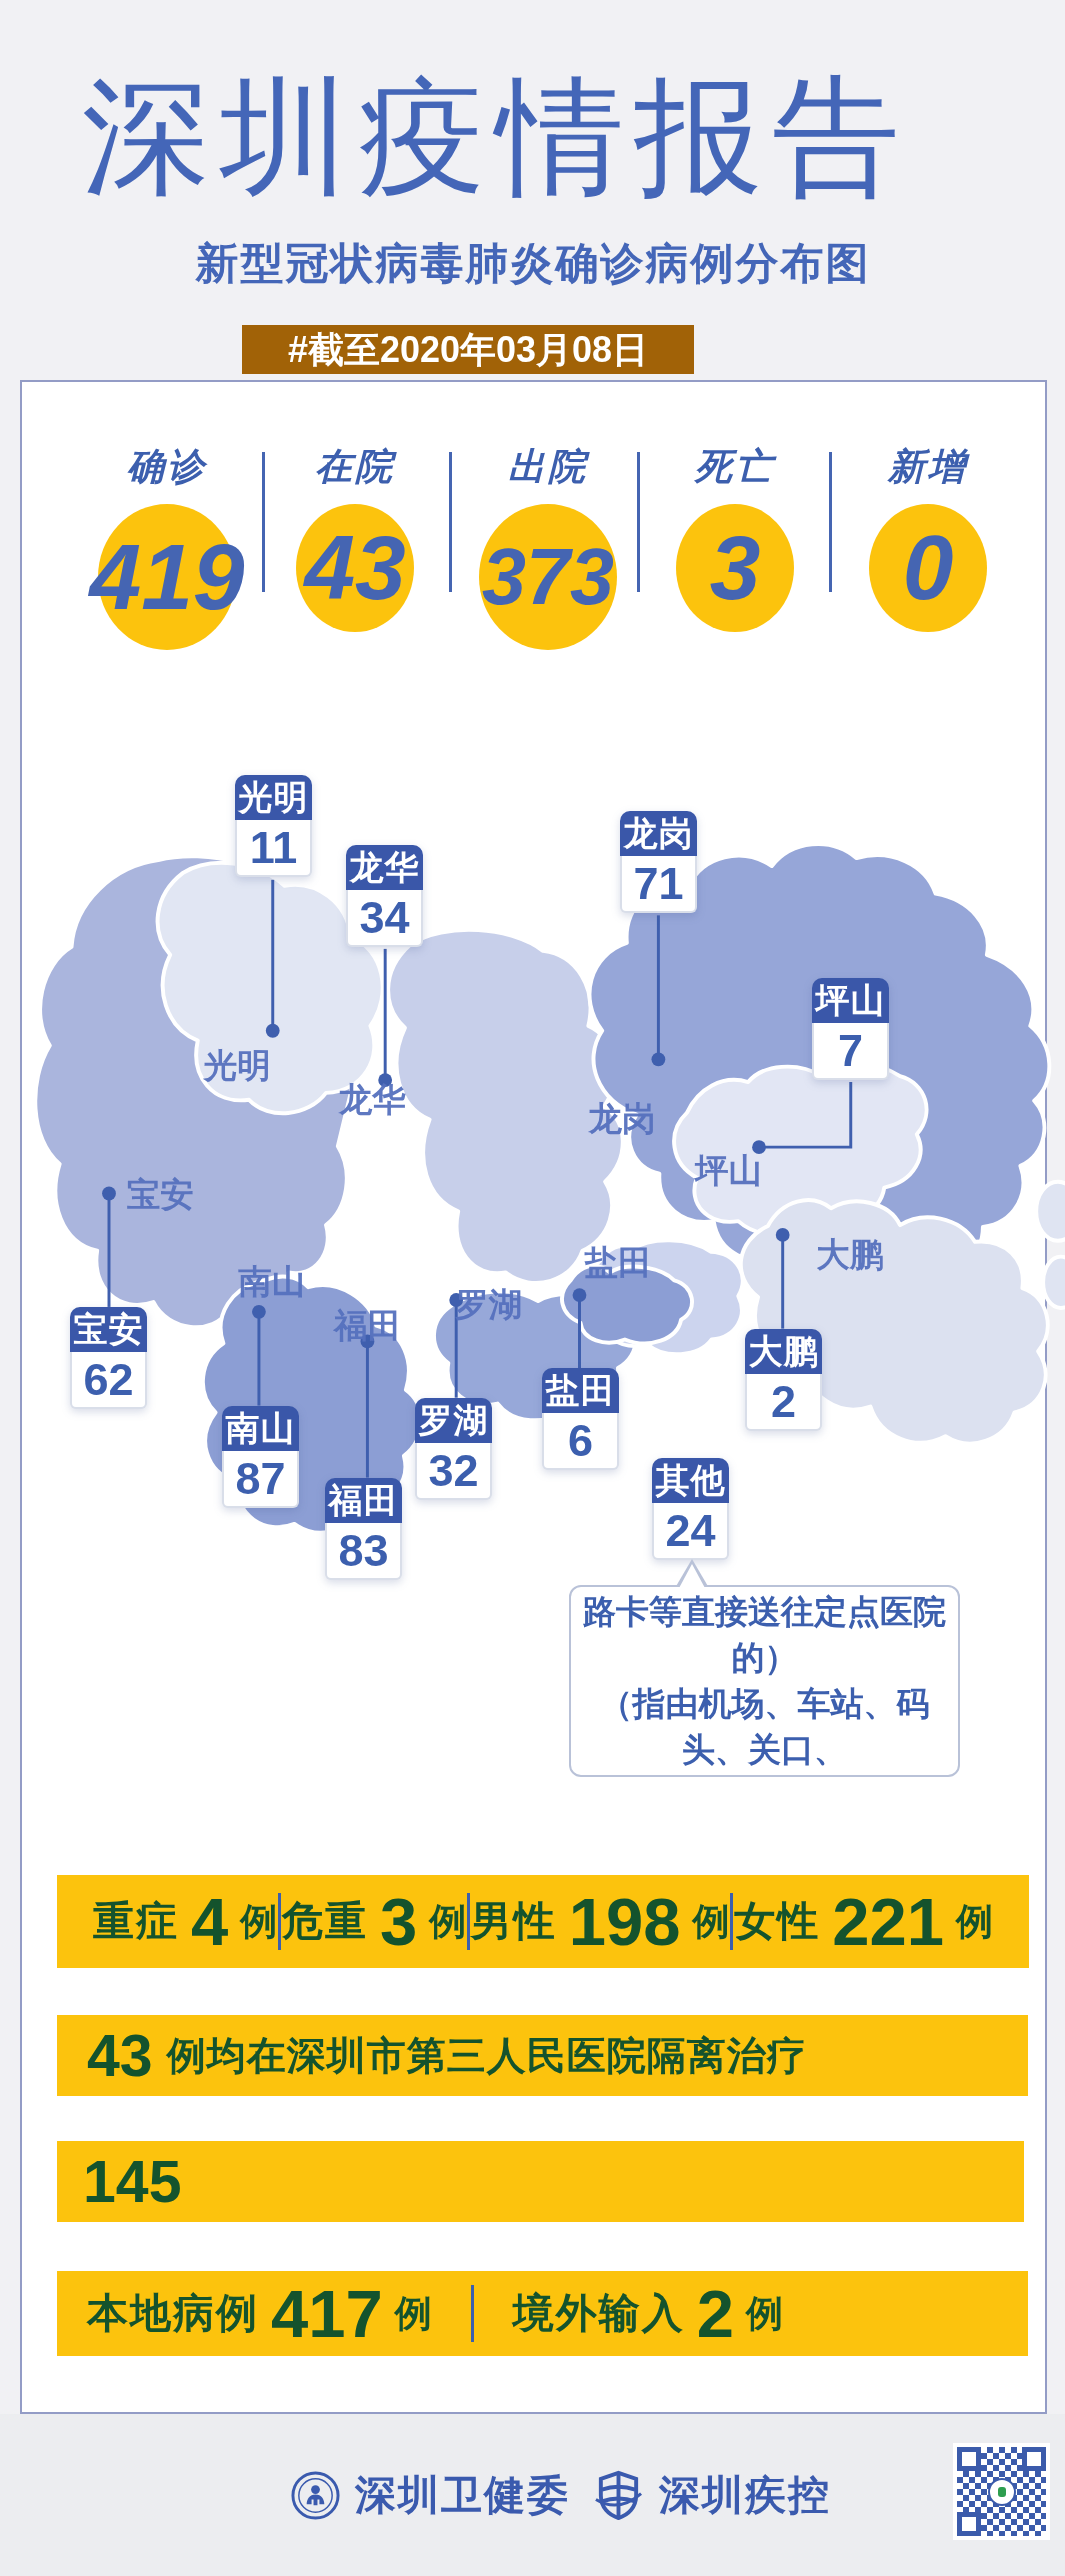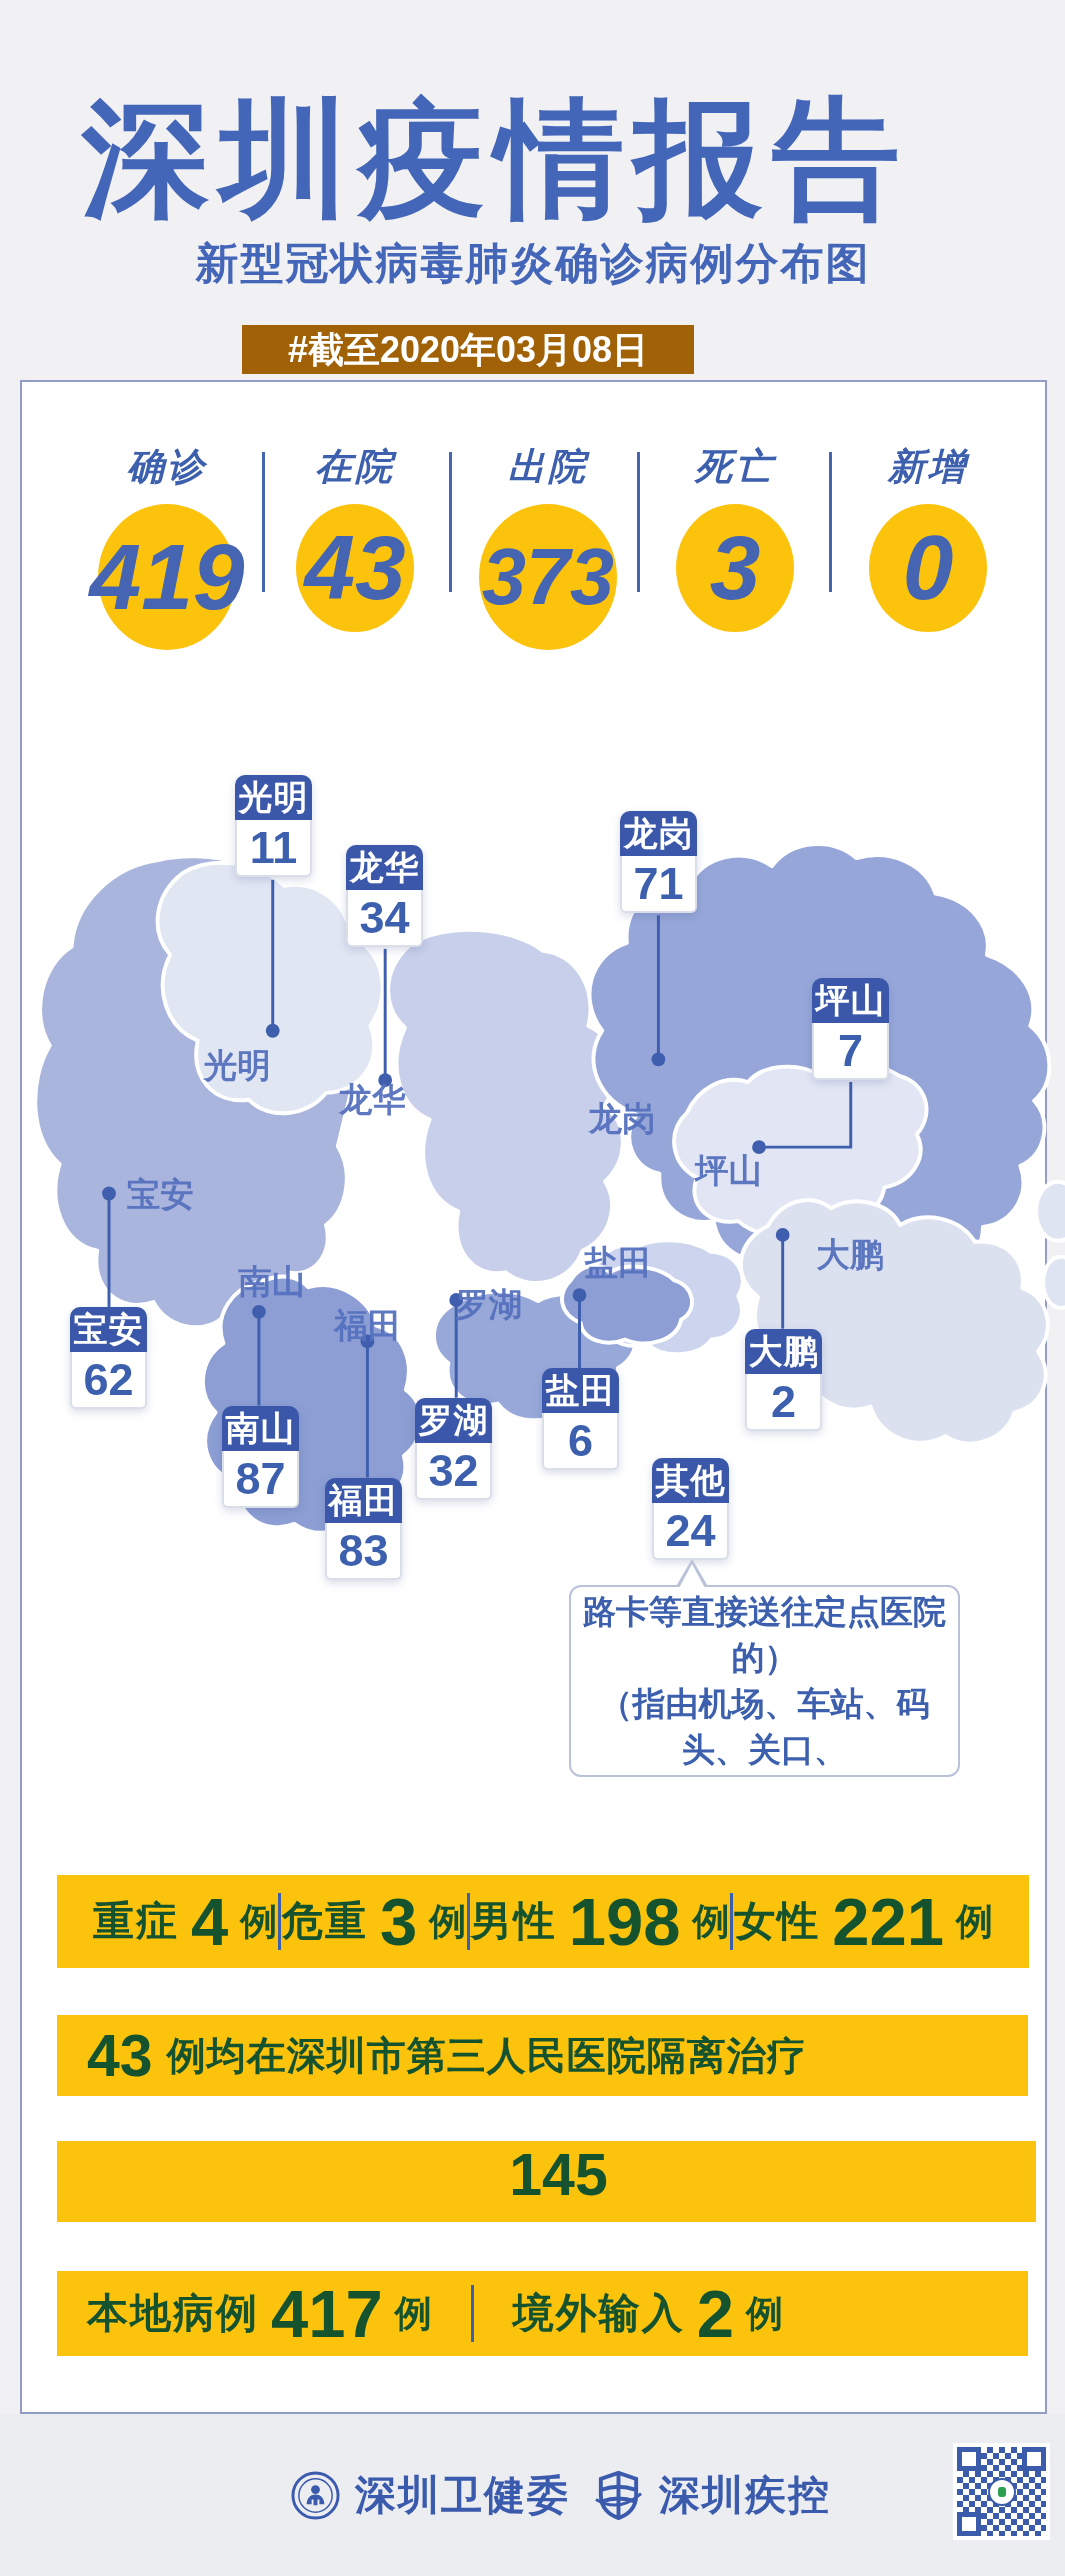--- a/index.html
+++ b/index.html
@@ -1,21 +1,21 @@
 <!DOCTYPE html>
 <html><head>
 <meta charset="utf-8">
 <style>
   html,body{margin:0;padding:0;}
   body{font-family:"Liberation Sans","DejaVu Sans",sans-serif;}
   .page{position:relative;width:1066px;height:2576px;background:#f1f1f4;overflow:hidden;}
 
   
-  .title{position:absolute;top:89px;left:0;width:992px;text-align:center;
-         font-size:128px;font-weight:700;color:#4466b8;letter-spacing:10px;line-height:1.1;}
+  .title{position:absolute;top:67px;left:0;width:992px;text-align:center;
+         font-size:128px;font-weight:400;color:#4466b8;letter-spacing:10px;line-height:1.1;}
   .subtitle{position:absolute;top:235px;left:0;width:1066px;text-align:center;
             font-size:43px;font-weight:800;color:#4466b8;letter-spacing:2px;}
   .banner{position:absolute;left:242px;top:325px;width:452px;height:49px;background:#a16207;
           color:#ffffff;font-size:36px;font-weight:700;text-align:center;line-height:49px;}
 
   
   .card{position:absolute;left:20px;top:380px;width:1023px;height:2030px;background:#ffffff;
         border:2px solid #939cc6;}
 
   
@@ -45,21 +45,21 @@
   .note-tip-b{position:absolute;left:675px;top:1559px;width:0;height:0;z-index:2;
         border-left:17px solid transparent;border-right:17px solid transparent;border-bottom:29px solid #b9c2d8;}
   .note-tip{position:absolute;left:678px;top:1564px;width:0;height:0;z-index:3;
         border-left:14px solid transparent;border-right:14px solid transparent;border-bottom:26px solid #ffffff;}
 
   
   .bar{position:absolute;left:57px;width:971px;background:#fcc30d;color:#14532d;
        display:flex;align-items:center;}
   .bar1{top:1875px;height:93px;justify-content:space-between;padding:0 36px;width:900px;}
   .bar2{top:2015px;height:81px;padding-left:30px;width:941px;}
-  .bar3{top:2141px;height:81px;padding-left:38px;width:941px;flex-direction:column;}
+  .bar3{top:2141px;height:81px;padding-left:26px;width:941px;}
   .bar4{top:2271px;height:85px;padding-left:30px;width:941px;}
   .b-group{display:flex;align-items:center;}
   .b-label{font-size:41px;font-weight:800;letter-spacing:2px;}
   .b-num{font-size:67px;font-weight:800;margin:0 12px;}
   .b-num-sm{font-size:59px;font-weight:800;margin-right:14px;}
   .b-unit{font-size:37px;font-weight:800;}
   .b-text{font-size:39px;font-weight:800;letter-spacing:1px;}
   .b-sep{width:3px;height:57px;background:#3c5fae;}
   .b-sep4{width:3px;height:57px;background:#3c5fae;margin:0 39px;}
 

